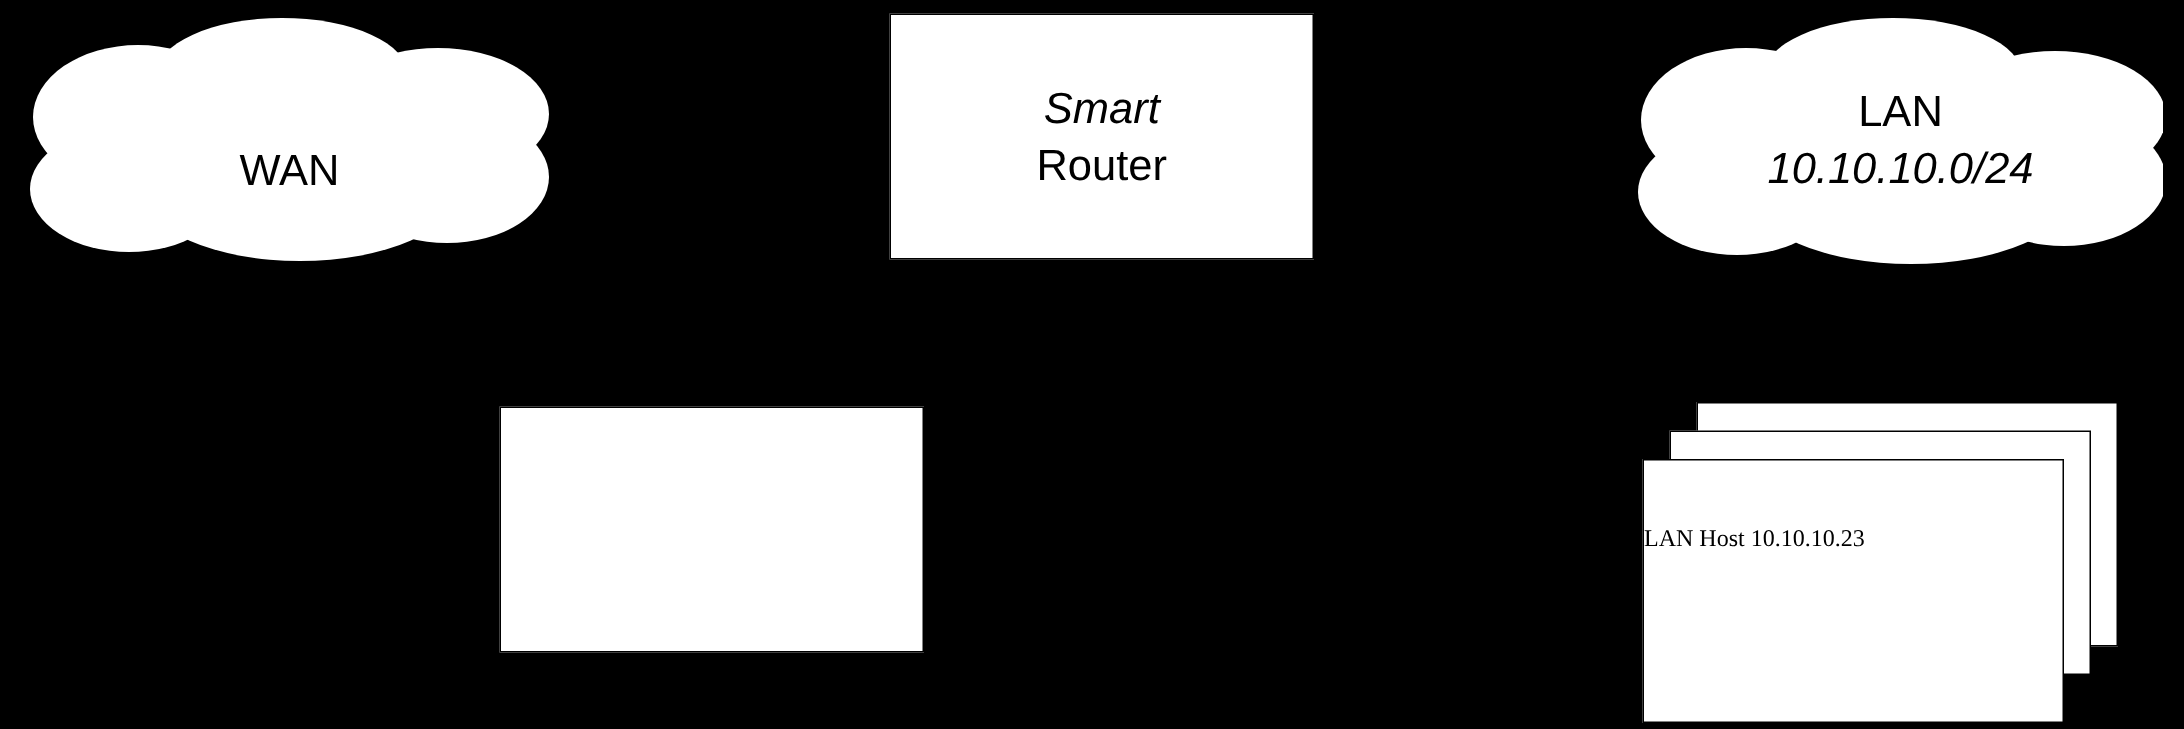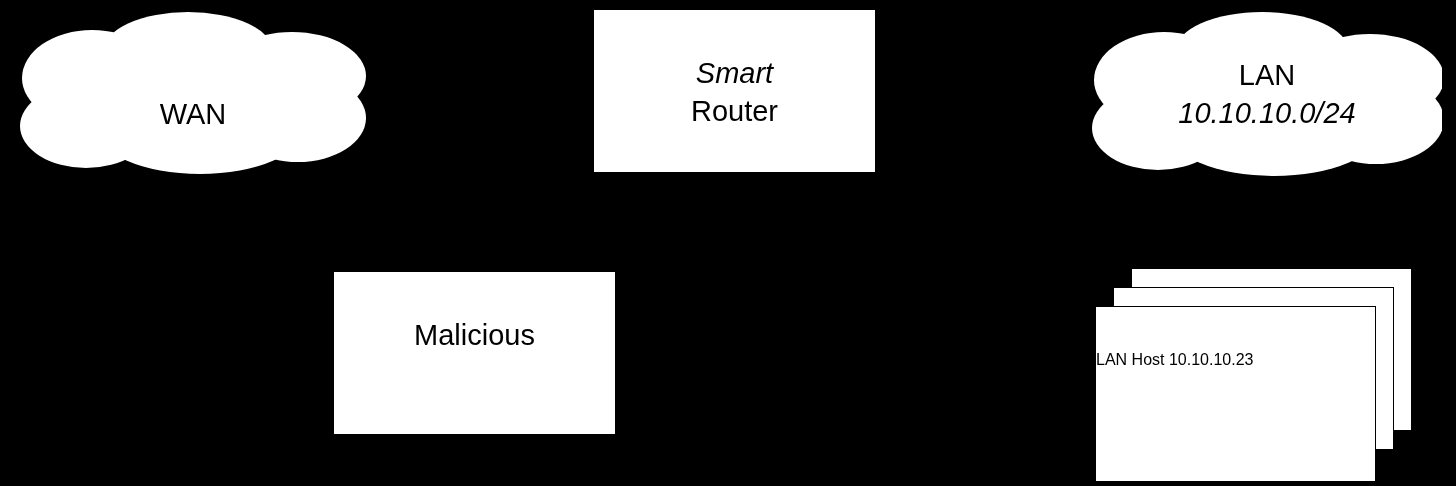--- a/index.html
+++ b/index.html
@@ -109,28 +109,27 @@
       </g>
     </svg>
     <div class="cloud-text" style="top:50px;text-align:center;">
       <span class="ln">LAN</span>
       <span class="ln italic">10.10.10.0/24</span>
     </div>
   </div>
 
   <div class="box" style="left:333px; top:271px; width:283px; height:164px;">
     <div class="box-text" style="top:44px;">
-      <span class="ln">Malicious</span>
     </div>
   </div>
 
   <div class="stack" style="left:1095px; top:268px; width:320px; height:218px;">
     <div class="layer" style="left:36px; top:0px; width:281px; height:163px;"></div>
     <div class="layer" style="left:18px; top:19px; width:281px; height:163px;"></div>
     <div class="layer" style="left:0px; top:38px; width:281px; height:176px;">
-      <div class="box-text" style="position:absolute; top:44px; left:0; right:0;">
+      <div class="box-text" style="position:absolute; top:44px; left:0; right:0;font-family:Liberation Serif, serif;">
         <span class="ln">LAN Host</span>
         <span class="ln italic">10.10.10.23</span>
       </div>
     </div>
   </div>
 
 </div>
 
 </body></html>

